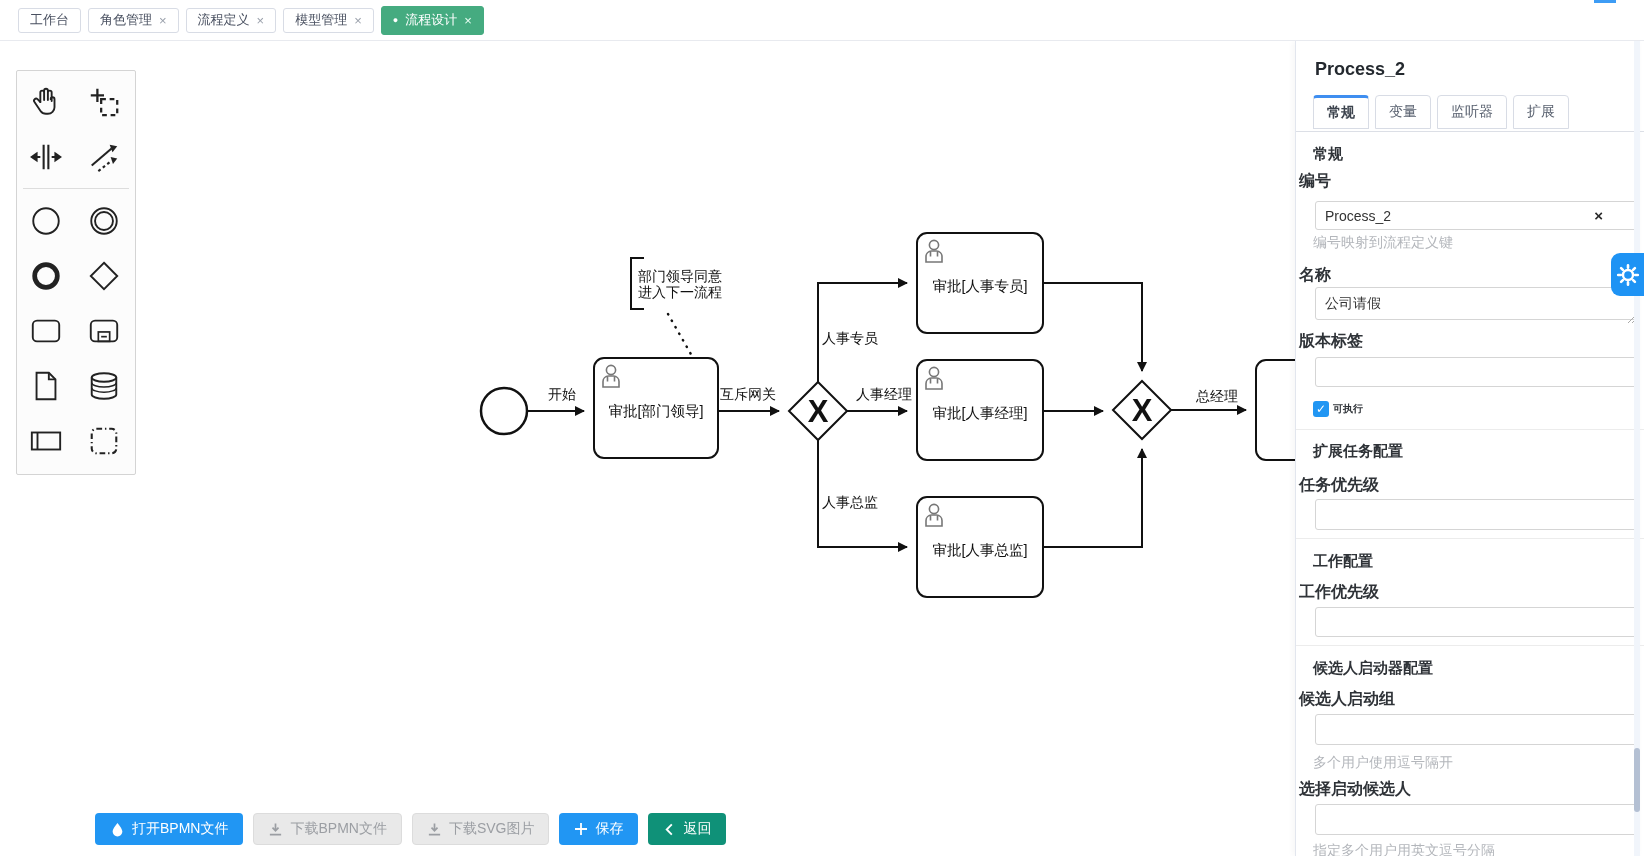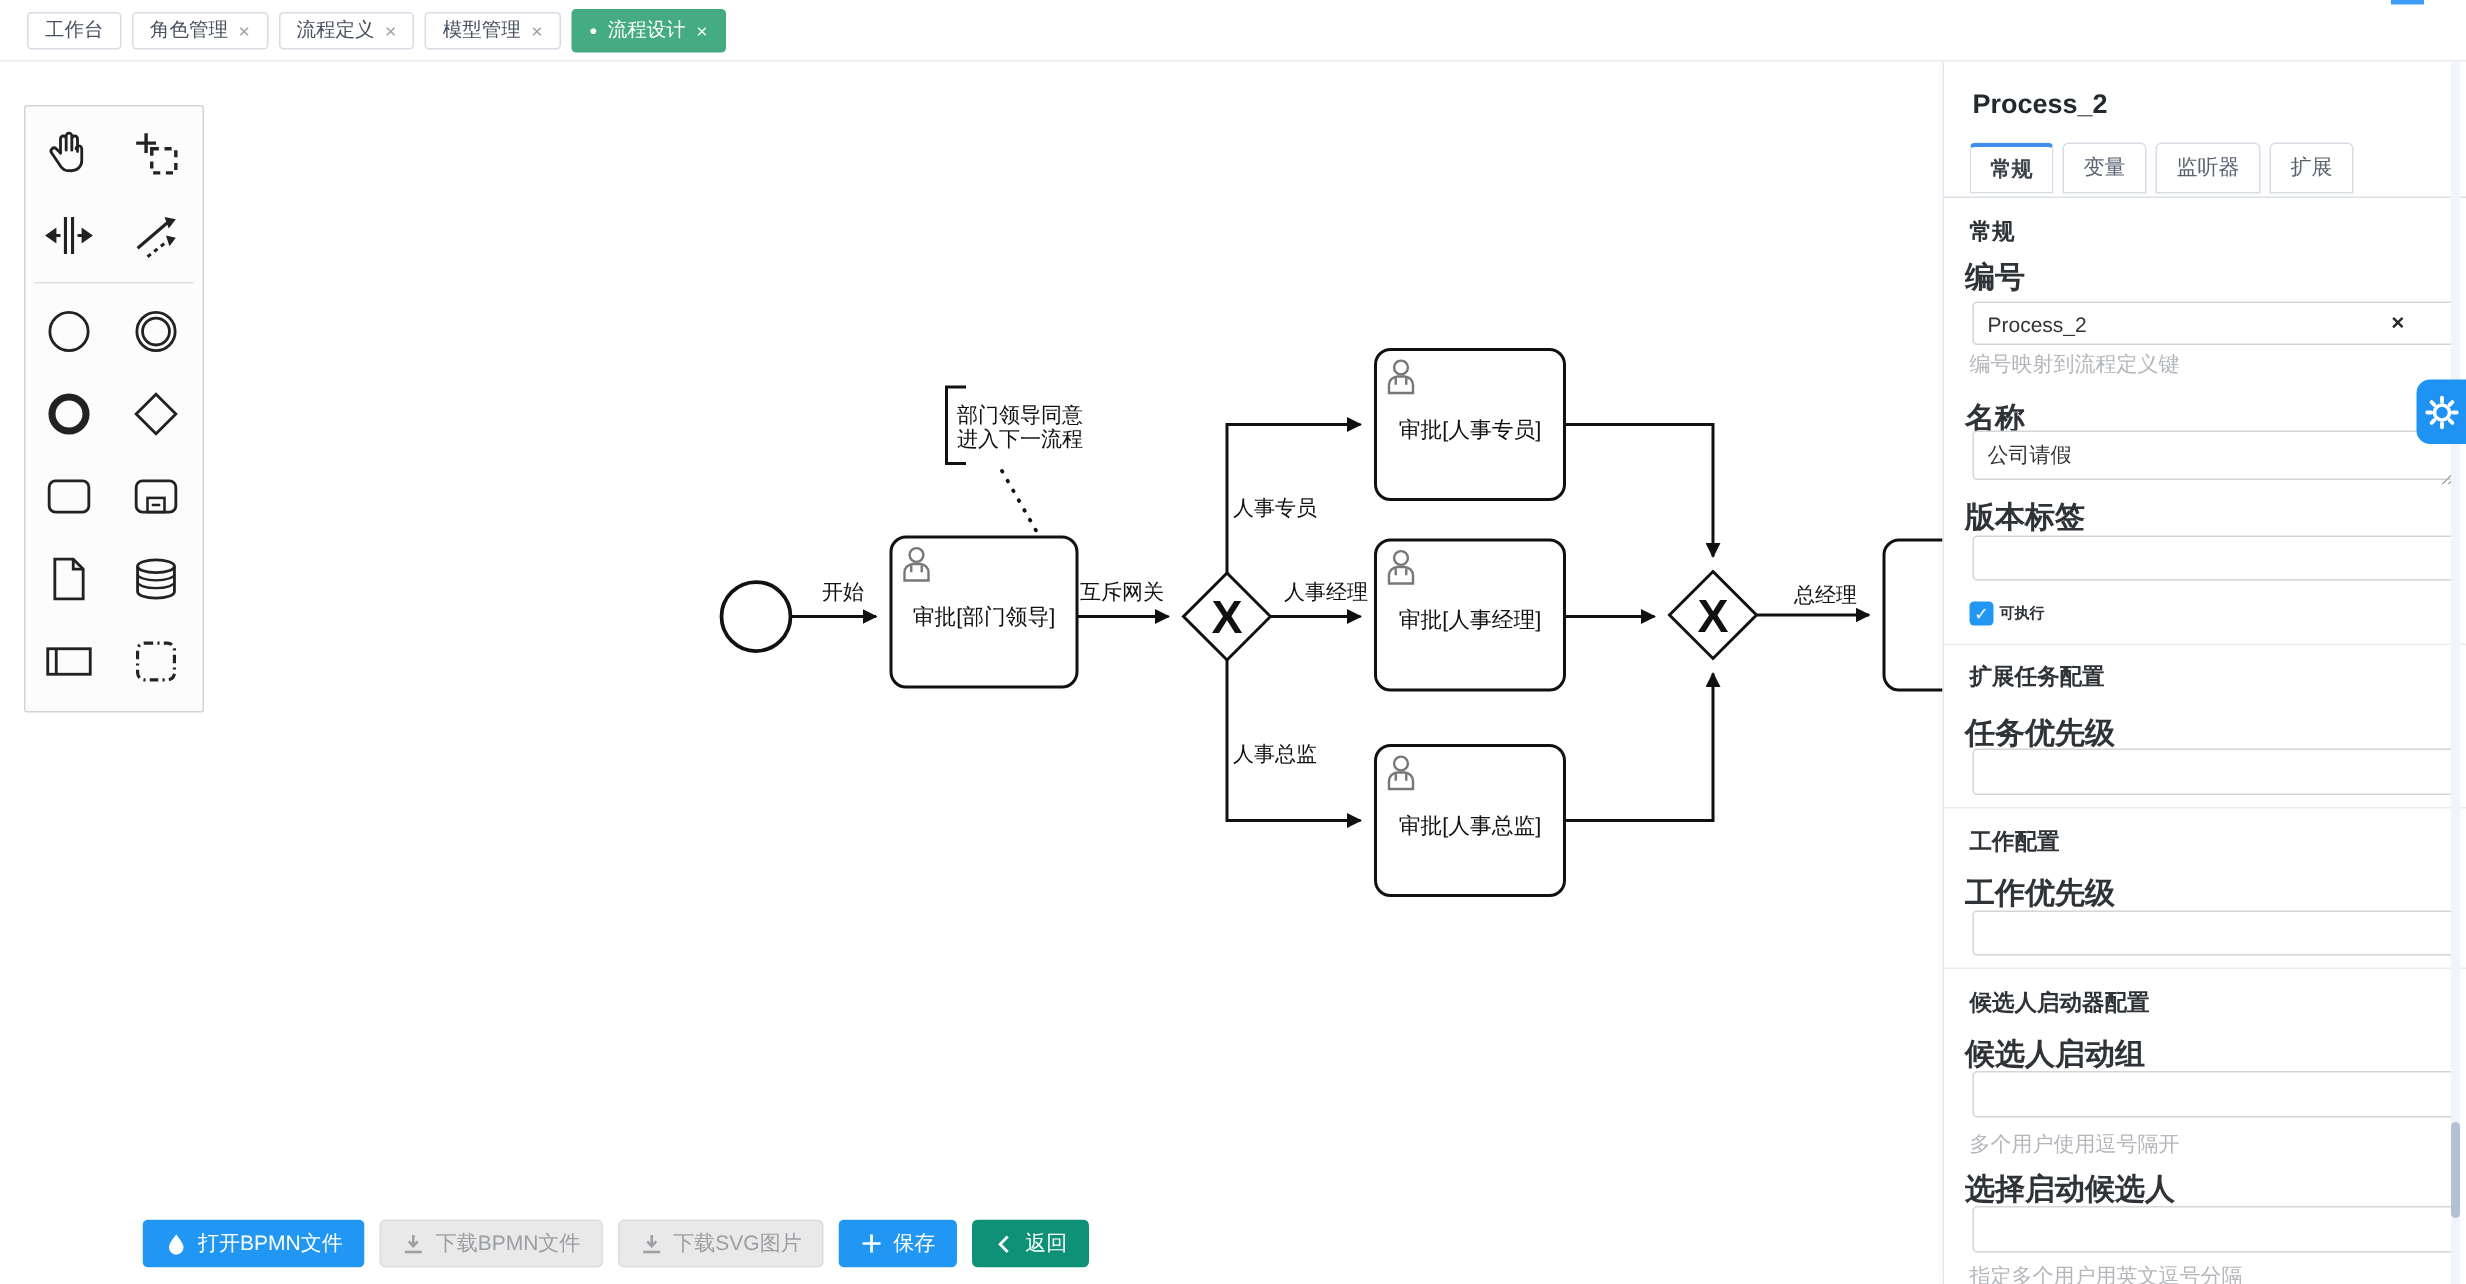--- a/index.html
+++ b/index.html
@@ -35,21 +35,21 @@
   
   .panel { position:absolute; left:1275px; top:41px; width:345px; height:815px; background:#fff;
            border-left:1px solid #e2e6ee; box-shadow:-2px 0 6px rgba(0,0,0,0.04); z-index:20;margin-left:20px; }
   .panel .title { position:absolute; left:19px; top:18px; font-size:18px; font-weight:bold; color:#24292f; }
   .ptabs { position:absolute; left:17px; top:54px; width:335px; height:37px; display:flex; gap:6px; }
   .ptabs-underline { position:absolute; left:0; top:90px; width:369px; border-top:1px solid #dcdfe6; }
   .ptab { height:34px; padding:0 13px; display:flex; align-items:center; font-size:14px; color:#5a6270;
           border:1px solid #d8dce5; border-radius:4px 4px 0 0; background:#fff; cursor:pointer; }
   .ptab.active { border-top:3px solid #3f8ef0; font-weight:bold; color:#3c434d; }
   .sec-h { position:absolute; left:17px; font-size:15px; font-weight:bold; color:#2f3338; }
-  .f-label { position:absolute; left:14px; font-size:20px; font-weight:bold; color:#2f3338; }
+  .f-label { position:absolute; left:3px; font-size:16px; font-weight:bold; color:#2f3338; }
   .f-input { position:absolute; left:19px; width:323px; border:1px solid #d5d5d5; border-radius:3px;
              font-size:14px; color:#333; padding:0 26px 0 9px; background:#fff; outline:none;
              font-family:"Liberation Sans","DejaVu Sans",sans-serif; }
   .f-hint { position:absolute; left:17px; font-size:14px; color:#b3b6bb; }
   .clear-x { position:absolute; right:37px; font-size:15px; font-weight:bold; color:#2b2b2b; cursor:pointer; }
   .resize-grip { position:absolute; left:330px; top:272px; width:10px; height:10px;
       background:repeating-linear-gradient(135deg,transparent 0 2px,#aaa 2px 3px); 
       clip-path:polygon(100% 0,100% 100%,0 100%); }
   .chk-row { position:absolute; left:17px; top:360px; display:flex; align-items:center; gap:4px; }
   .chk { width:16px; height:16px; background:#2196f3; border-radius:3px; color:#fff; font-size:12px;

